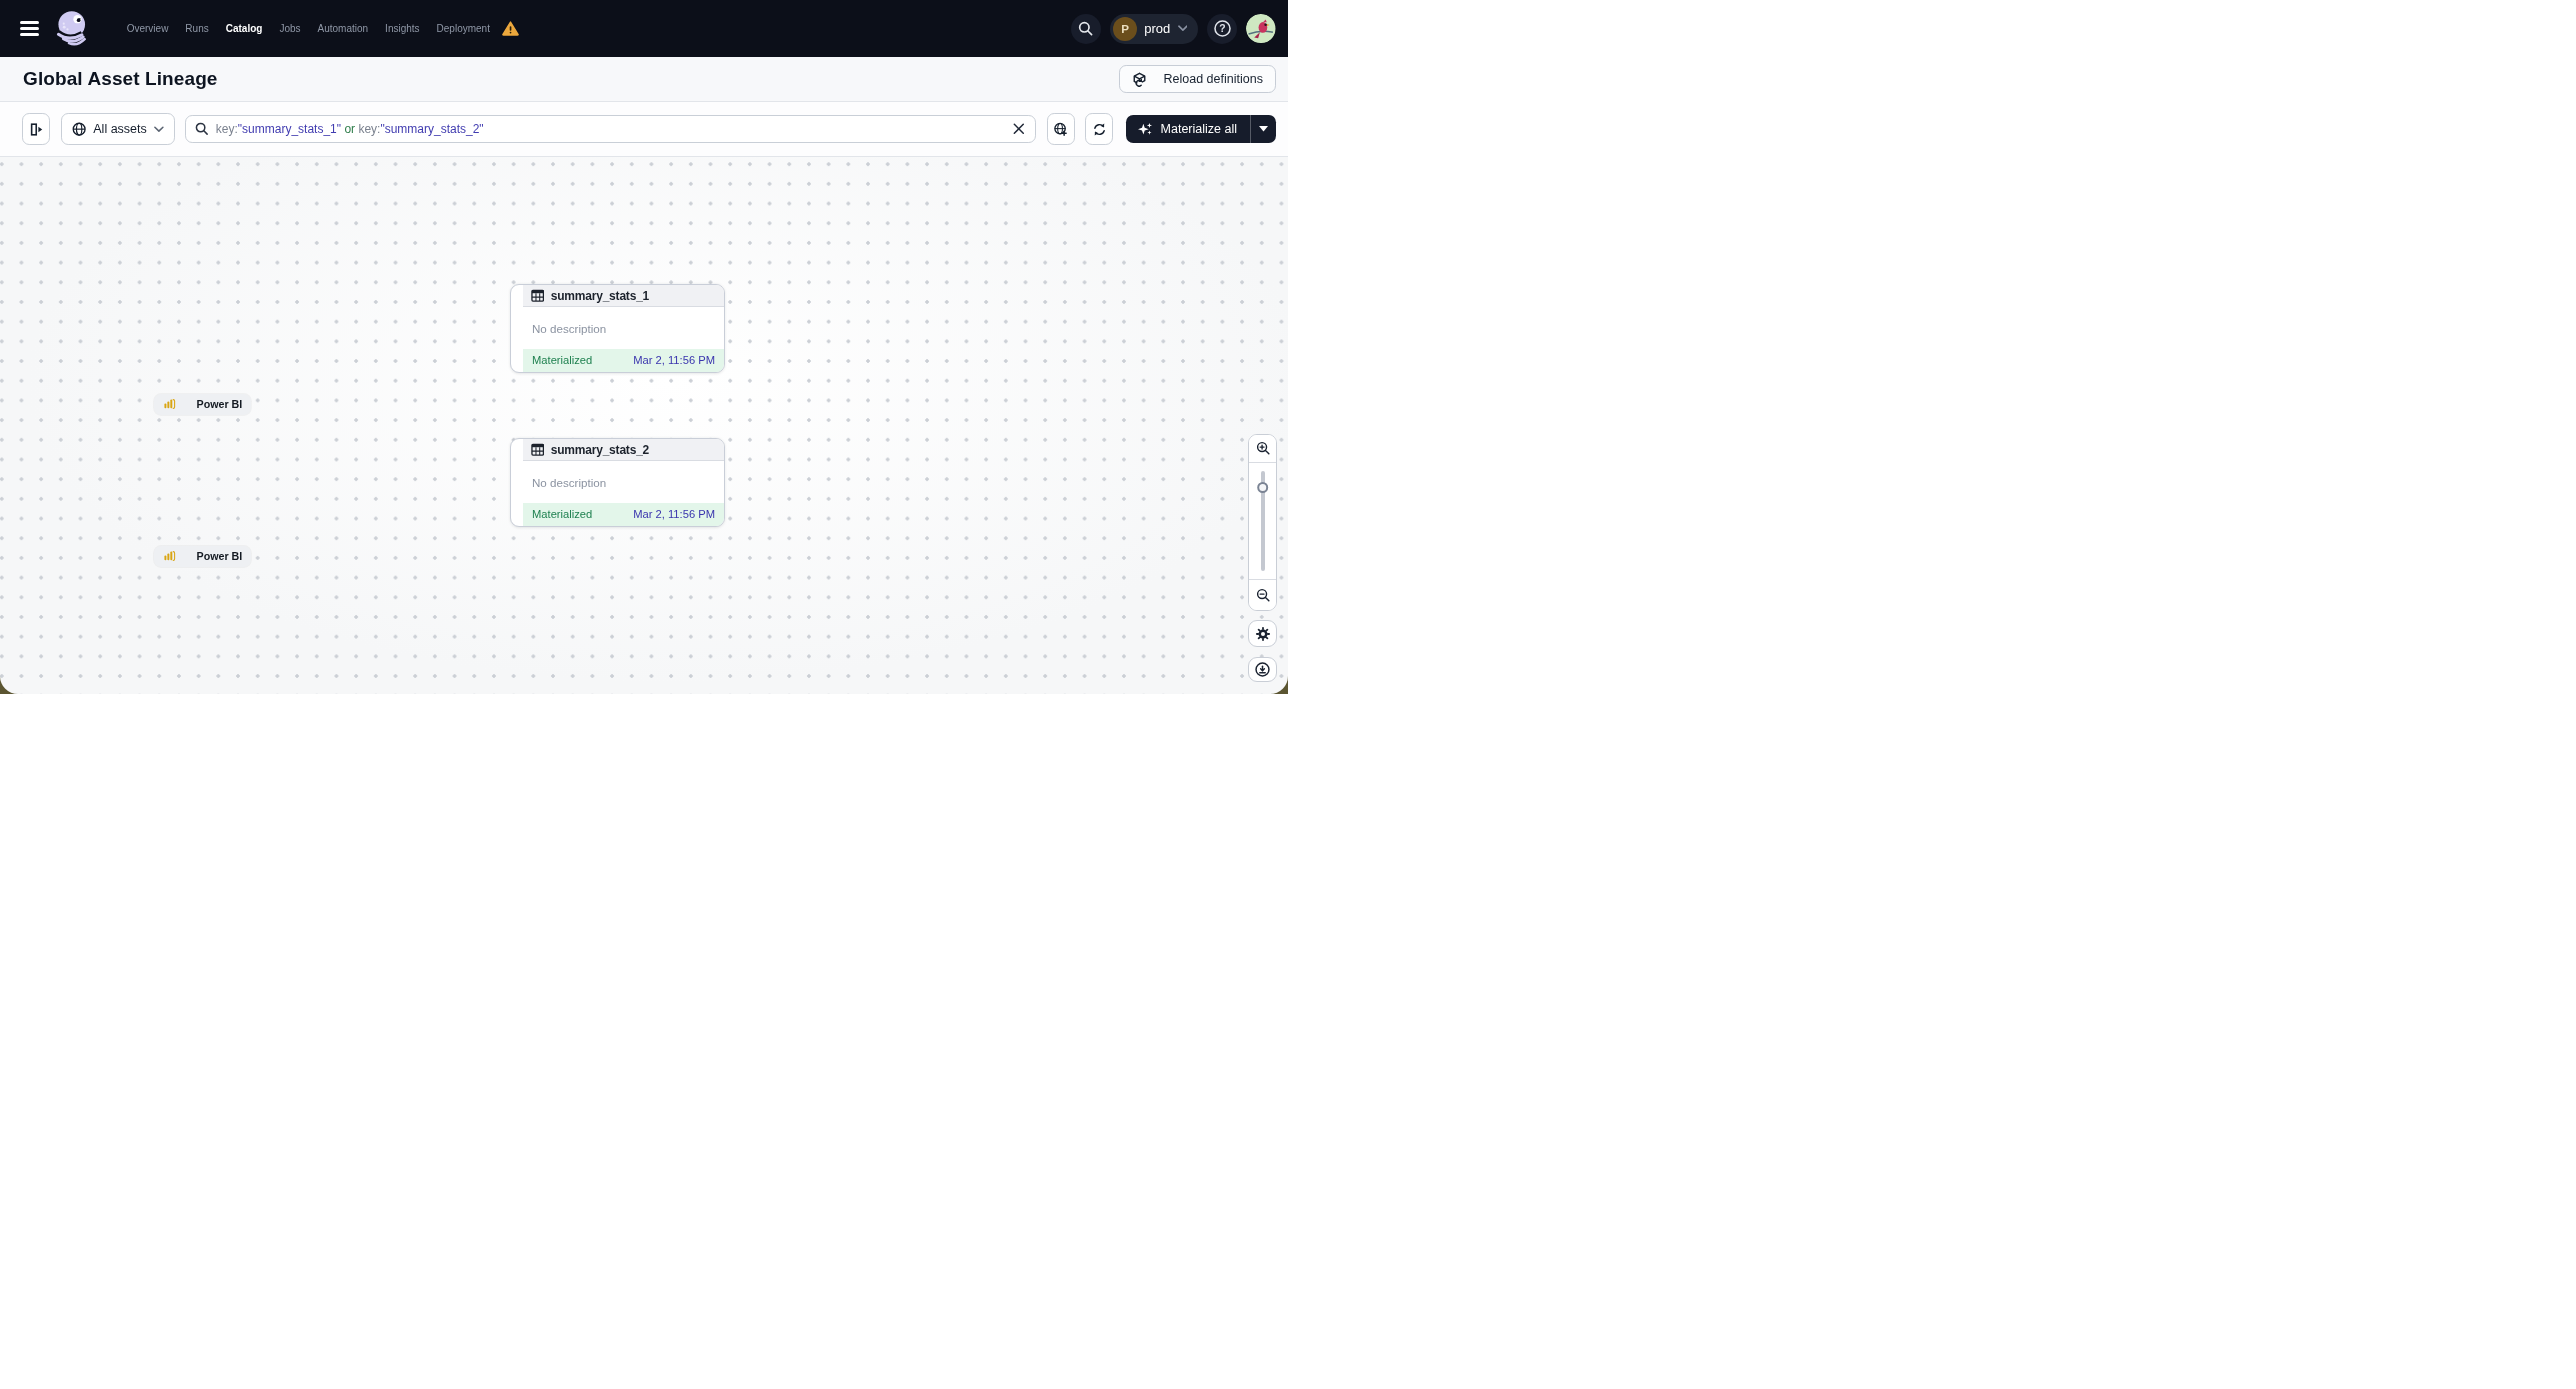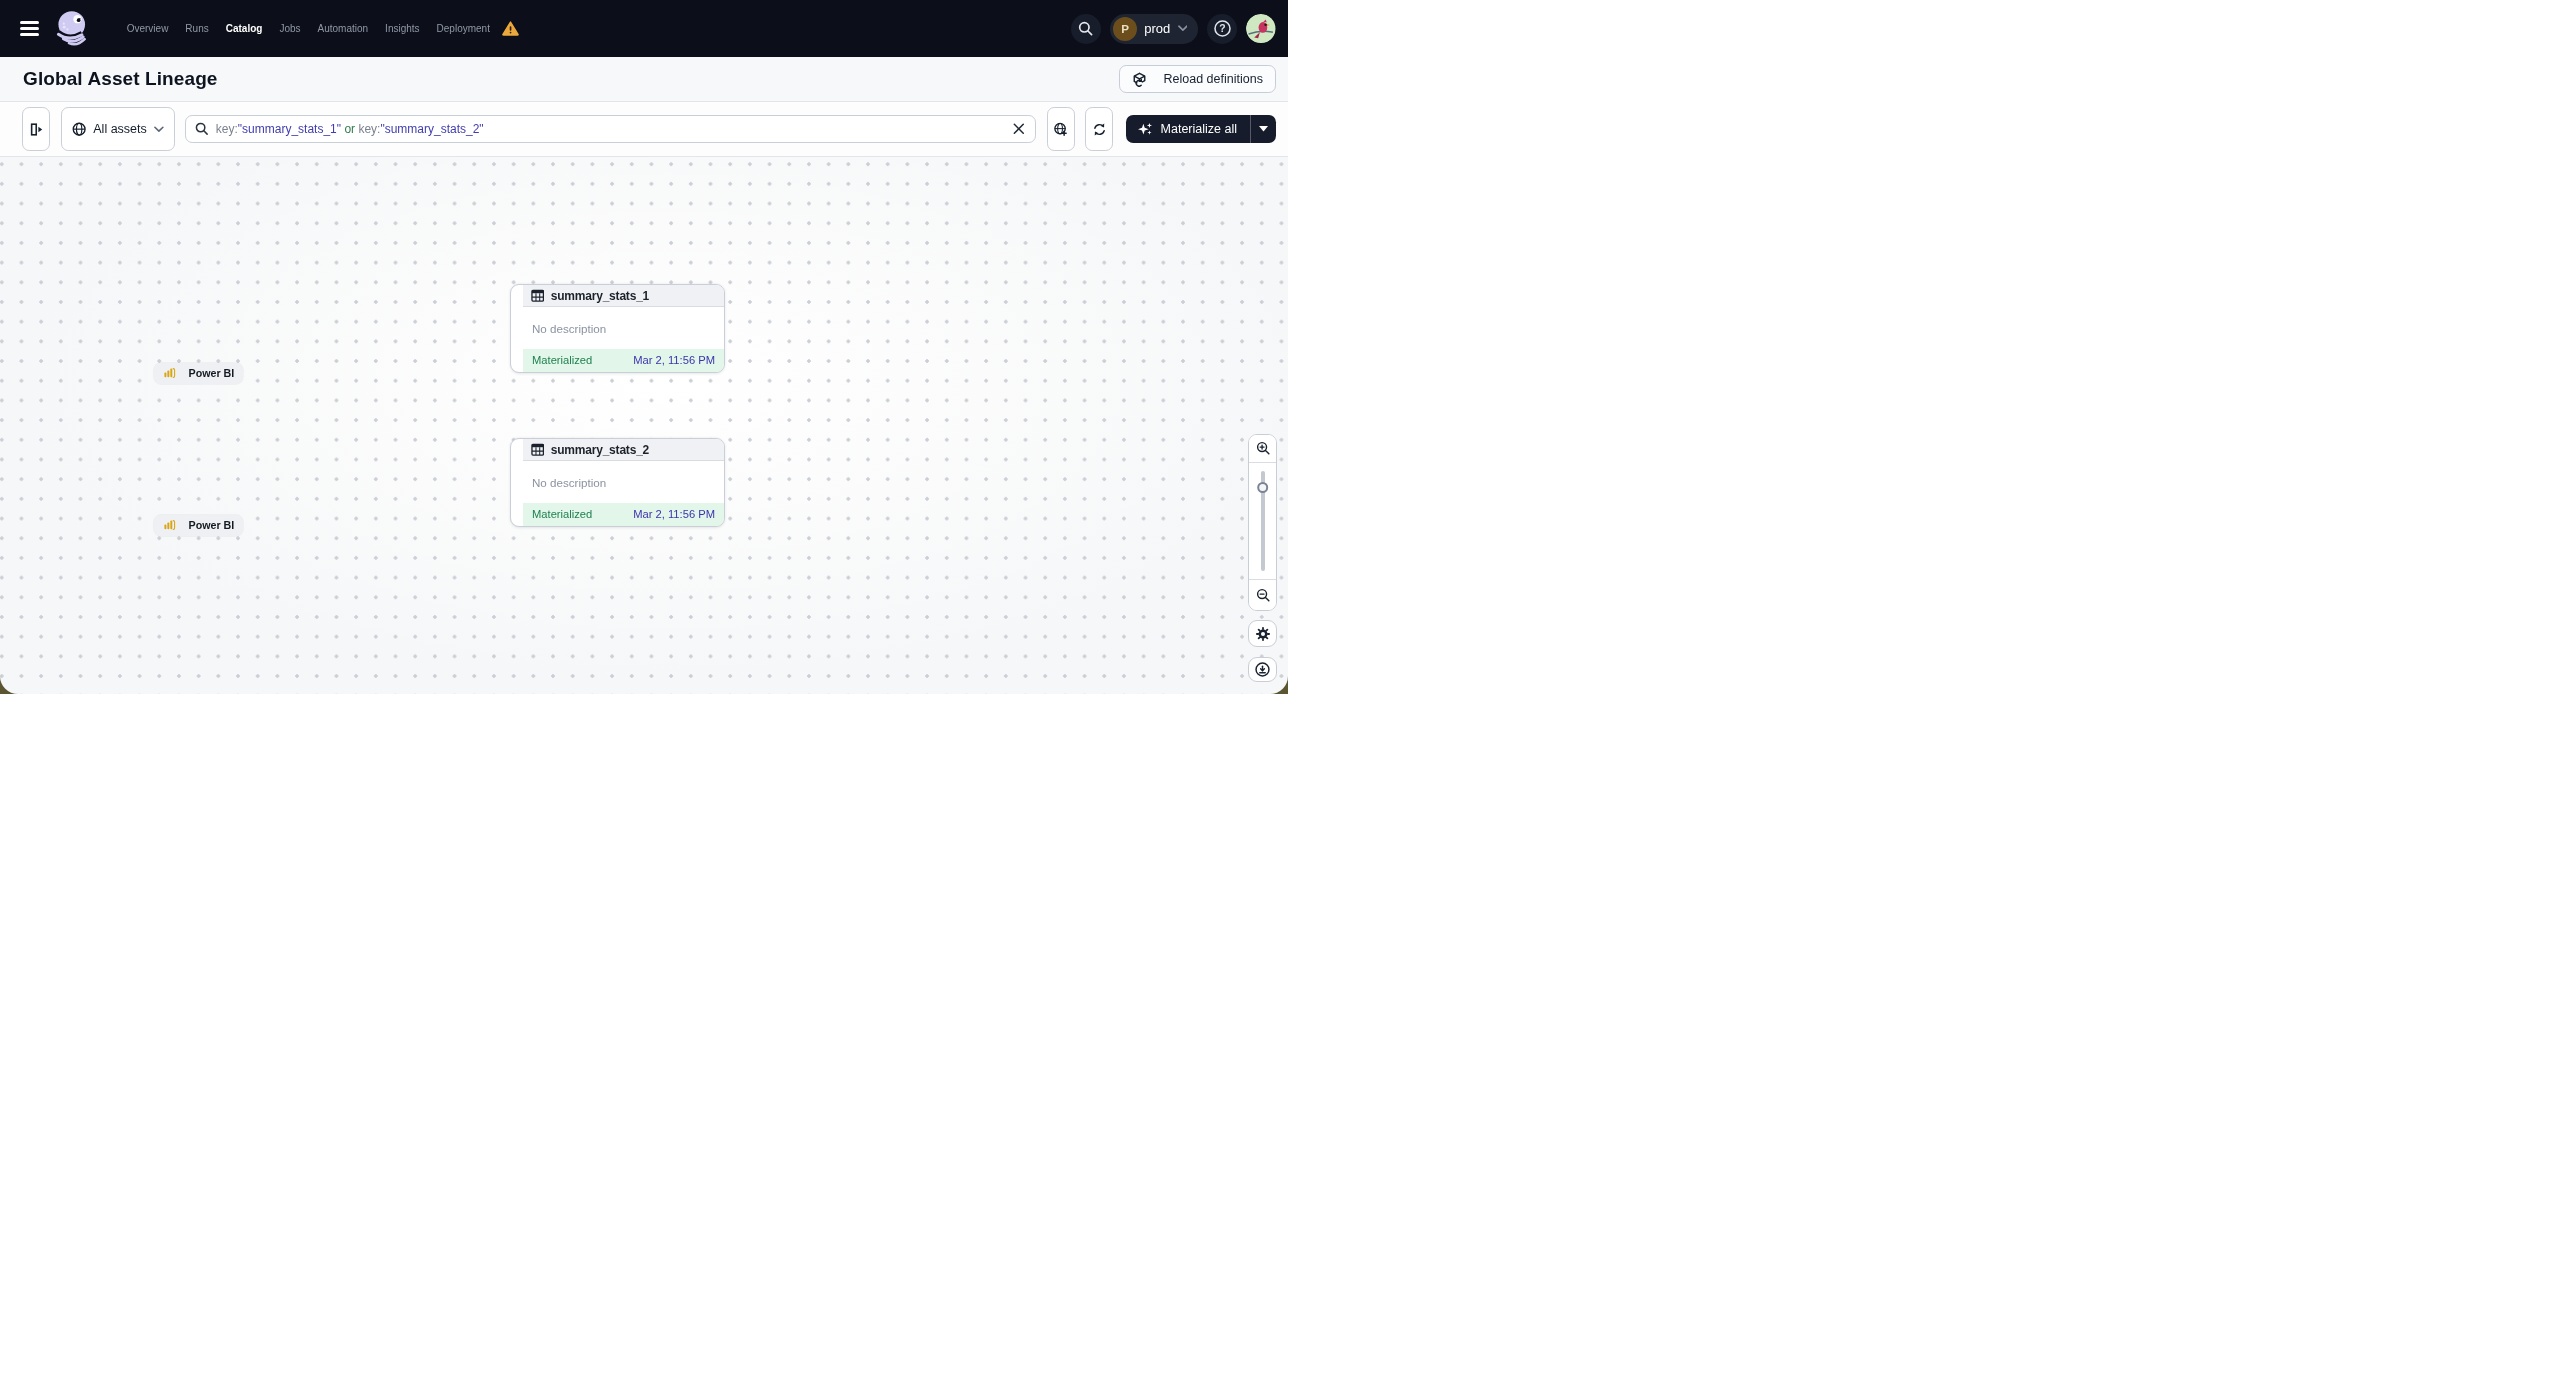--- a/index.html
+++ b/index.html
@@ -32,21 +32,21 @@
   .env-label{color:#fff;font-size:13px;font-weight:500;}
   .user-avatar{width:29.5px;height:29.5px;border-radius:50%;overflow:hidden;cursor:pointer;}
 
   
   .page-header{height:45px;background:#f7f8fa;border-bottom:0.9px solid #e2e5ea;display:flex;align-items:center;padding:0 12.5px 0 23px;}
   .page-title{font-size:19px;font-weight:700;color:#0d1420;letter-spacing:0.1px;}
   .reload-btn{margin-left:auto;height:28px;border:0.9px solid #c7cdd6;border-radius:7.2px;background:#fbfcfd;display:flex;align-items:center;gap:17px;padding:0 11.6px;font-size:12.5px;color:#16202e;cursor:pointer;}
 
   
   .toolbar{height:55px;background:#fdfdfe;border-bottom:0.9px solid #e2e5ea;display:flex;align-items:center;padding:0 12.5px 0 22.3px;gap:10.7px;}
-  .tb-btn{height:44px;border:0.9px solid #c9cfd7;border-radius:7.2px;background:#fff;display:flex;align-items:center;justify-content:center;cursor:pointer;}
+  .tb-btn{height:32px;border:0.9px solid #c9cfd7;border-radius:7.2px;background:#fff;display:flex;align-items:center;justify-content:center;cursor:pointer;}
   .tb-icon-btn{width:28px;}
   .filter-btn{padding:0 9.8px;gap:7.2px;font-size:12.5px;color:#141d2b;font-weight:500;}
   .search-box{flex:1;height:28px;border:0.9px solid #c9cfd7;border-radius:7.2px;background:#fff;display:flex;align-items:center;padding:0 9px;gap:7.2px;}
   .search-query{flex:1;font-size:12px;white-space:pre;display:flex;align-items:center;}
   .q-key{color:#7b828f;}
   .q-val{color:var(--c-accent-indigo);}
   .q-op{color:#2e7d4a;}
   .clear-btn{background:none;border:none;cursor:pointer;display:flex;align-items:center;padding:1.8px;}
   .materialize{height:28px;border-radius:7.2px;background:#161c2b;display:flex;align-items:stretch;overflow:hidden;margin-left:1.8px;}
   .mat-main{display:flex;align-items:center;gap:8px;color:#fff;font-size:12.5px;font-weight:500;padding:0 12.5px;cursor:pointer;}
@@ -63,22 +63,22 @@
 
   .asset-node{position:absolute;left:510px;width:215px;border:1.3px solid #c9ced8;border-radius:9px;background:#fff;
     box-shadow:0 0.9px 2.7px rgba(20,26,34,.10);cursor:pointer;overflow:hidden;padding-left:12px;}
   .node-header{height:22.3px;background:#f0f1f4;border-bottom:0.9px solid #d9dce2;display:flex;align-items:center;gap:6.3px;padding:0 8px;}
   .node-title{font-size:12px;font-weight:700;color:#1c222c;letter-spacing:-0.2px;}
   .node-body{height:42px;display:flex;align-items:center;padding:0 9px;font-size:11.6px;color:#8b93a1;background:#fff;}
   .node-footer{height:22.3px;background:var(--c-status-green-bg);display:flex;align-items:center;justify-content:space-between;padding:0 9px;font-size:11.2px;}
   .node-status{color:var(--c-status-green);}
   .node-time{color:#3a35ae;cursor:pointer;}
 
-  .tag-pill{position:absolute;height:20.6px;border-radius:7.2px;background:#eef0f3;display:flex;align-items:center;gap:13px;
-    padding:0 9px;font-size:10.7px;font-weight:700;color:#141a22;cursor:pointer;box-shadow:0 0 0 0.9px rgba(20,26,34,.04);}
+  .tag-pill{position:absolute;height:20.6px;border-radius:7.2px;background:#eef0f3;display:flex;align-items:center;gap:21px;
+    padding:0 9px;font-size:10.7px;font-weight:700;color:#141a22;cursor:pointer;box-shadow:0 0 0 0.9px rgba(20,26,34,.04);margin-top:31px;}
 
   
   .view-controls{position:absolute;right:10.7px;top:277px;width:29px;display:flex;flex-direction:column;}
   .zoom-group{border:0.9px solid #c9ced6;border-radius:9px;background:#fff;height:177px;display:flex;flex-direction:column;overflow:hidden;}
   .zoom-btn{height:27px;display:flex;align-items:center;justify-content:center;cursor:pointer;background:#fff;border:none;}
   .zoom-btn.bottom{height:30px;}
   .zoom-divider{height:0.9px;background:#d9dce2;}
   .slider-area{flex:1;position:relative;display:flex;justify-content:center;}
   .slider-track{position:absolute;top:8px;bottom:8px;width:4.5px;border-radius:2.7px;background:#c4c8d0;}
   .slider-handle{position:absolute;top:19px;left:50%;transform:translateX(-50%);width:11.6px;height:11.6px;border-radius:50%;

